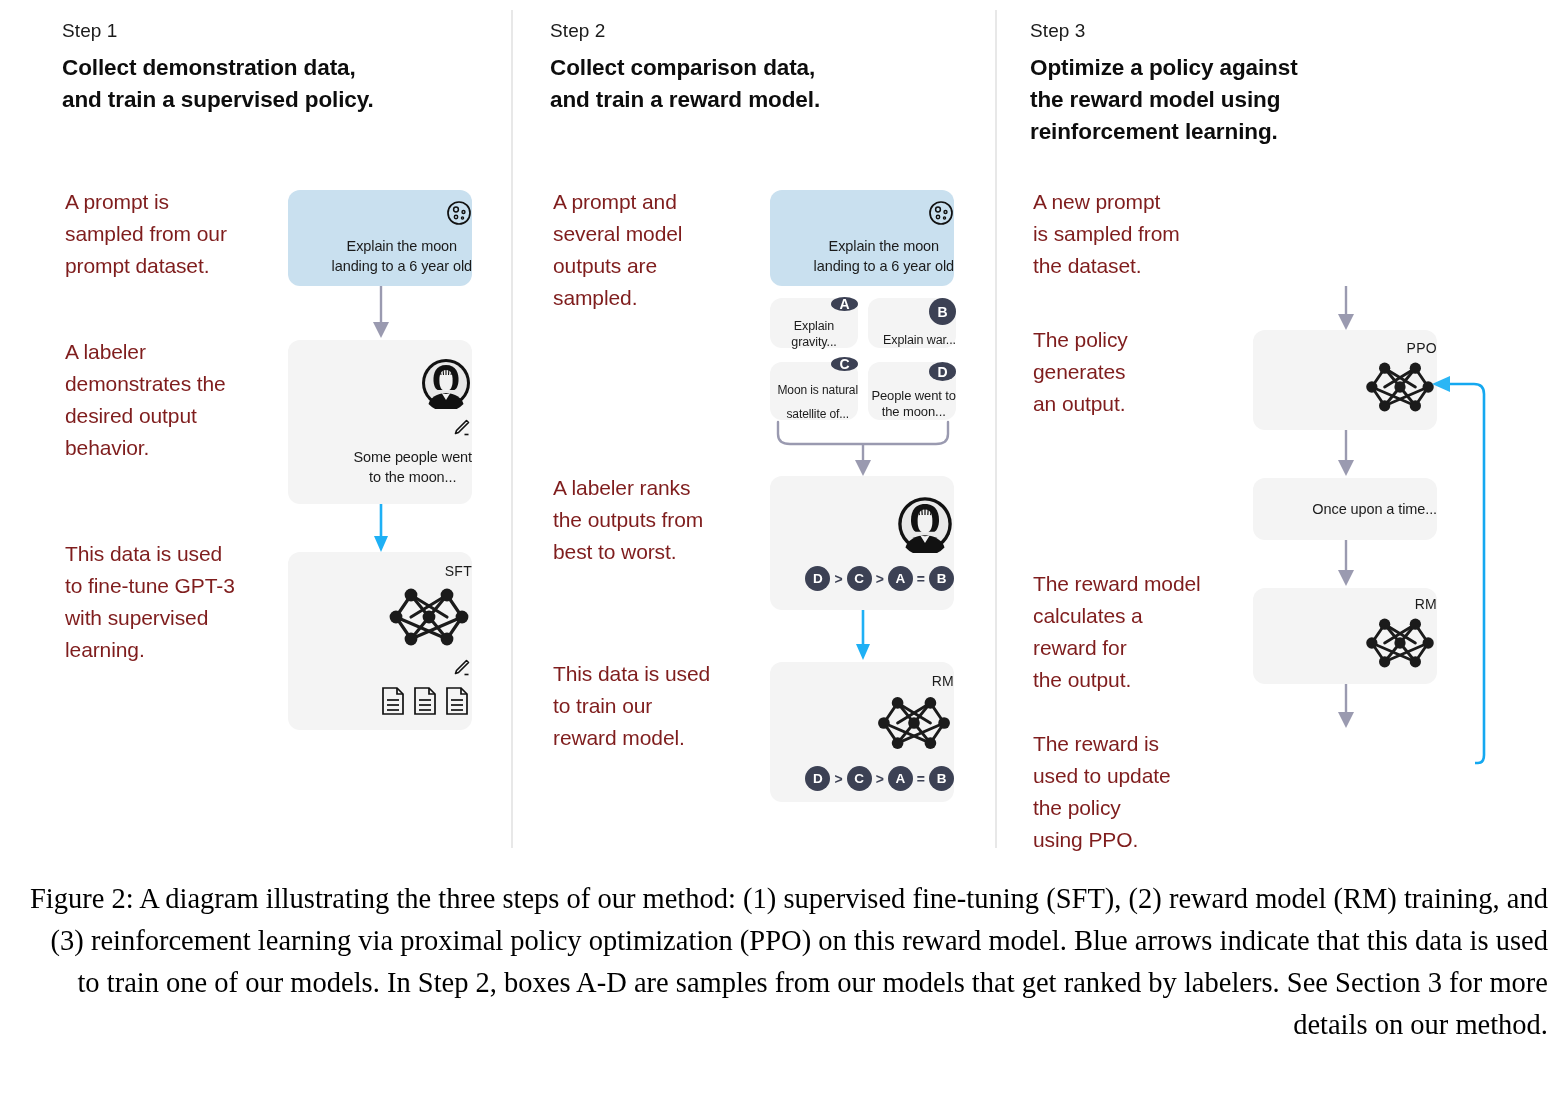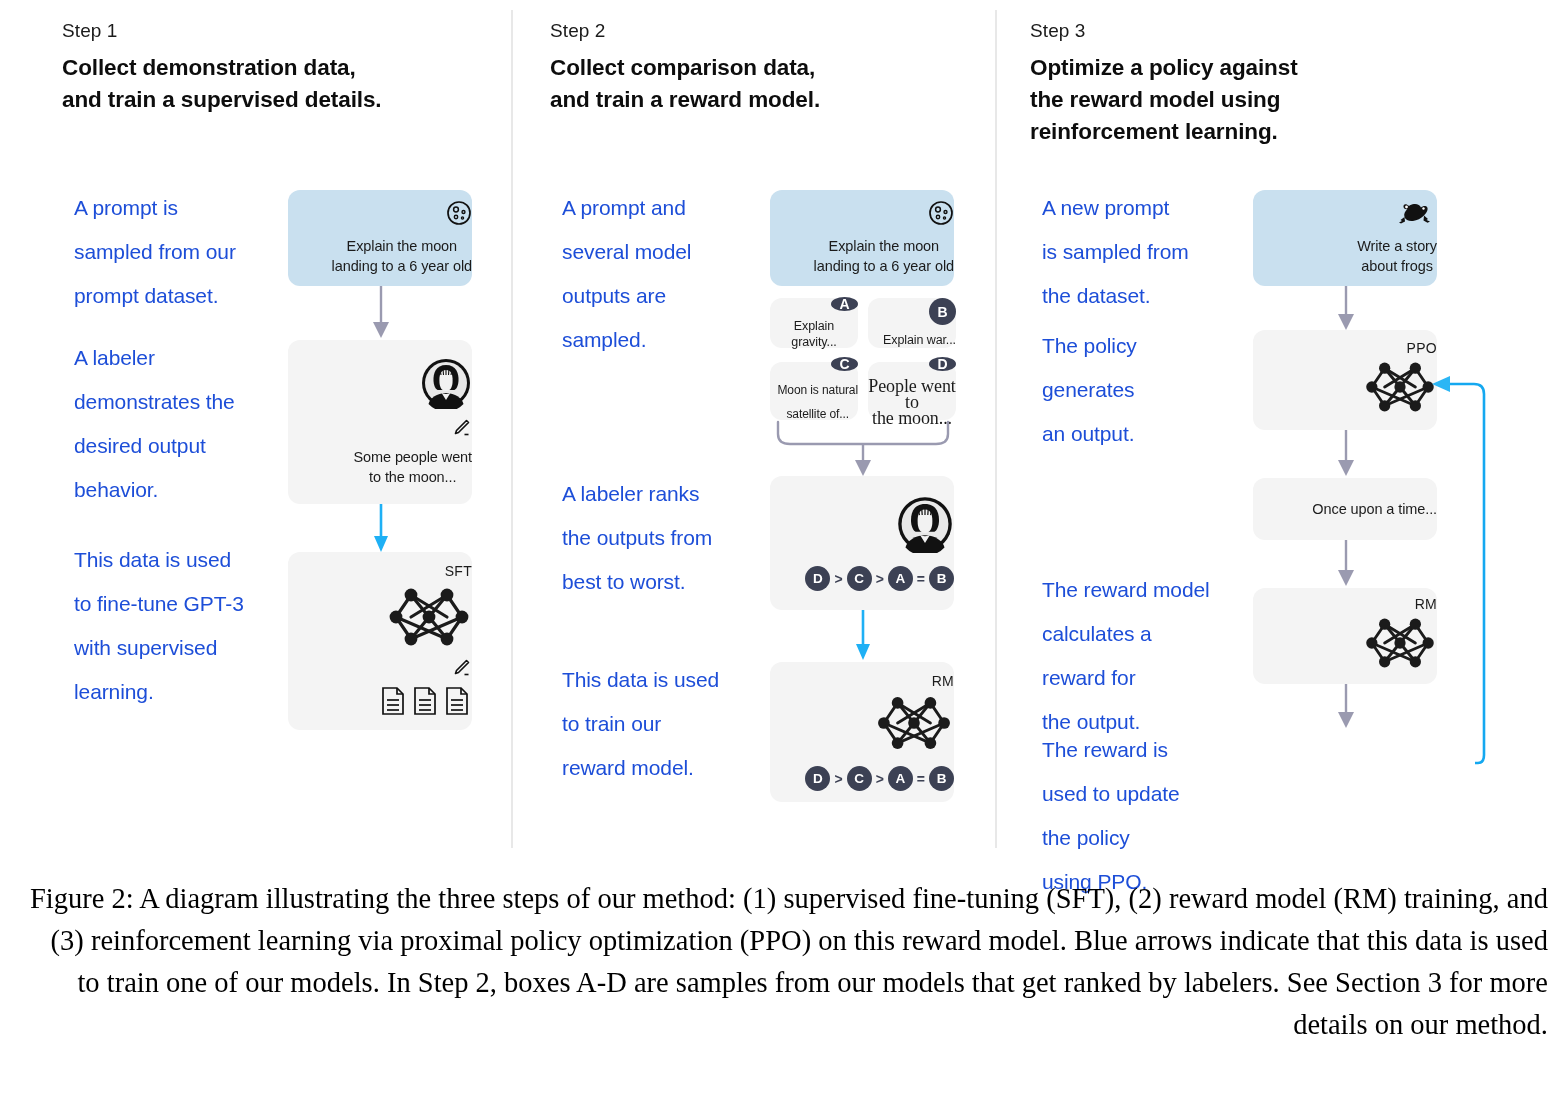--- a/index.html
+++ b/index.html
@@ -32,22 +32,22 @@
     letter-spacing: .1px;
   }
   .step-title {
     position: absolute; top: 52px; left: 0;
     font-size: 22.5px; font-weight: 700; line-height: 32px;
     color: #0d0d0d; letter-spacing: -0.1px;
     white-space: pre-line;
   }
 
   .note {
-    position: absolute; left: 12px;
-    font-size: 21px; line-height: 44px; color: #1d4ed8;
+    position: absolute; left: 3px;
+    font-size: 21px; line-height: 32px; color: #7f1d1d;
     white-space: pre-line; letter-spacing: -0.1px;
   }
 
   
   .box {
     position: absolute;
     border-radius: 12px;
     background: #f4f4f4;
     display: flex; flex-direction: column;
     align-items: flex-end; justify-content: center;
@@ -101,21 +101,21 @@
 <body>
 
 <div id="root">
 
   <div class="divider d1"></div>
   <div class="divider d2"></div>
 
   <div class="col c1">
     <div class="step-label">Step 1</div>
     <div class="step-title">Collect demonstration data,
-and train a supervised details.</div>
+and train a supervised policy.</div>
     <div class="note" style="top:186px">A prompt is
 sampled from our
 prompt dataset.</div>
     <div class="note" style="top:336px">A labeler
 demonstrates the
 desired output
 behavior.</div>
     <div class="note" style="top:538px">This data is used
 to fine-tune GPT-3
 with supervised
@@ -264,21 +264,21 @@
     <div class="badge">B</div>
     <div class="box-text" style="font-size:12.5px;line-height:16px;">Explain war...</div>
   </div>
   <div class="box" style="left:770px; top:362px; width:88px; height:58px;">
     <div class="badge">C</div>
     <div class="box-text" style="font-size:12px;line-height:24px;">Moon is natural
 satellite of...</div>
   </div>
   <div class="box" style="left:868px; top:362px; width:88px; height:58px;">
     <div class="badge">D</div>
-    <div class="box-text" style="font-size:18px;line-height:16px;font-family:Liberation Serif, serif;">People went to
+    <div class="box-text" style="font-size:13px;line-height:16px;">People went to
 the moon...</div>
   </div>
 
   <svg class="arrow" style="left:768px; top:420px;" width="190" height="58">
     <path d="M10 2 L10 14 Q10 24 22 24 L168 24 Q180 24 180 14 L180 2" fill="none" stroke="#9a9ab0" stroke-width="2.4" stroke-linecap="round"></path>
     <line x1="95" y1="24" x2="95" y2="42" stroke="#9a9ab0" stroke-width="2.4"></line>
     <polygon points="87,40 103,40 95,56" fill="#9a9ab0"></polygon>
   </svg>
 
   <div class="box" style="left:770px; top:476px; width:184px; height:134px;">
@@ -363,33 +363,20 @@
     <div class="note" style="top:568px">The reward model
 calculates a
 reward for
 the output.</div>
     <div class="note" style="top:728px">The reward is
 used to update
 the policy
 using PPO.</div>
   </div>
 
-  <div class="box blue" style="left:1253px; top:190px; width:184px; height:96px;">
-    <span style="margin-bottom:5px;">
-      <svg width="42" height="26" viewBox="0 0 42 26">
-        <path d="M14 5 C11 2 8 3 8.5 6 C9 8 11 8.5 12.5 8 C10 10 8.5 13 9.5 16 C10.5 19 14 20.5 18 20 C22 19.5 26 17.5 29 14.5 C32 11.5 33.5 8 32 6 C31 4.5 28 4.5 26 6.5 C25 4 22 2.5 19 3 C17 3.3 15.2 4 14 5 Z" fill="#111"></path>
-        <path d="M9.5 16 L5.5 19 L7 20 L4 21.5 L6 22.5 L10 20.5" fill="#111"></path>
-        <path d="M29 14.5 L33 18 L31.5 19 L35 20.5 L32.5 21.8 L28.5 19.5" fill="#111"></path>
-        <circle cx="11.5" cy="6" r="1.4" fill="#fff"></circle>
-        <circle cx="28.5" cy="7.5" r="1.2" fill="#fff"></circle>
-      </svg>
-    </span>
-    <div class="box-text">Write a story
-about frogs</div>
-  </div>
 
   <svg class="arrow" style="left:1335px; top:286px;" width="22" height="46">
     <line x1="11" y1="0" x2="11" y2="30" stroke="#9a9ab0" stroke-width="2.4"></line>
     <polygon points="3,28 19,28 11,44" fill="#9a9ab0"></polygon>
   </svg>
 
   <div class="box" style="left:1253px; top:330px; width:184px; height:100px;">
     <div class="box-cap">PPO</div>
     <span style="margin-top:2px;">
       <svg width="74" height="58" viewBox="0 0 86 68">

